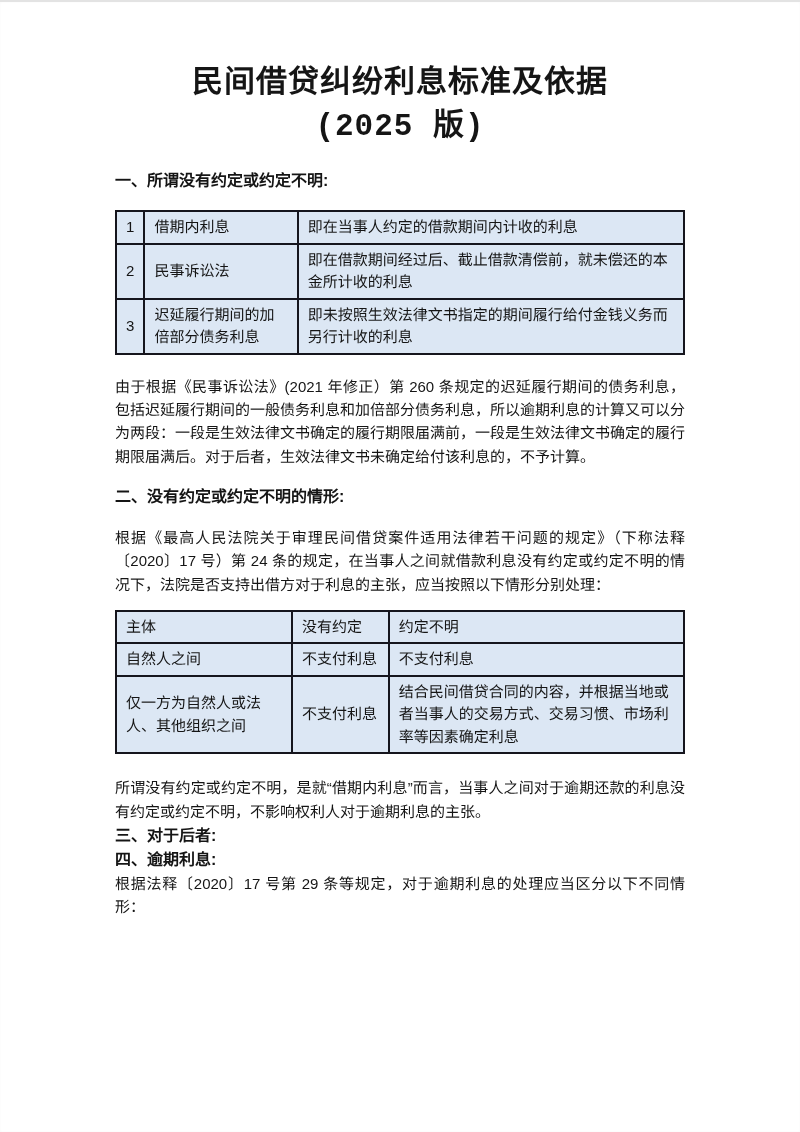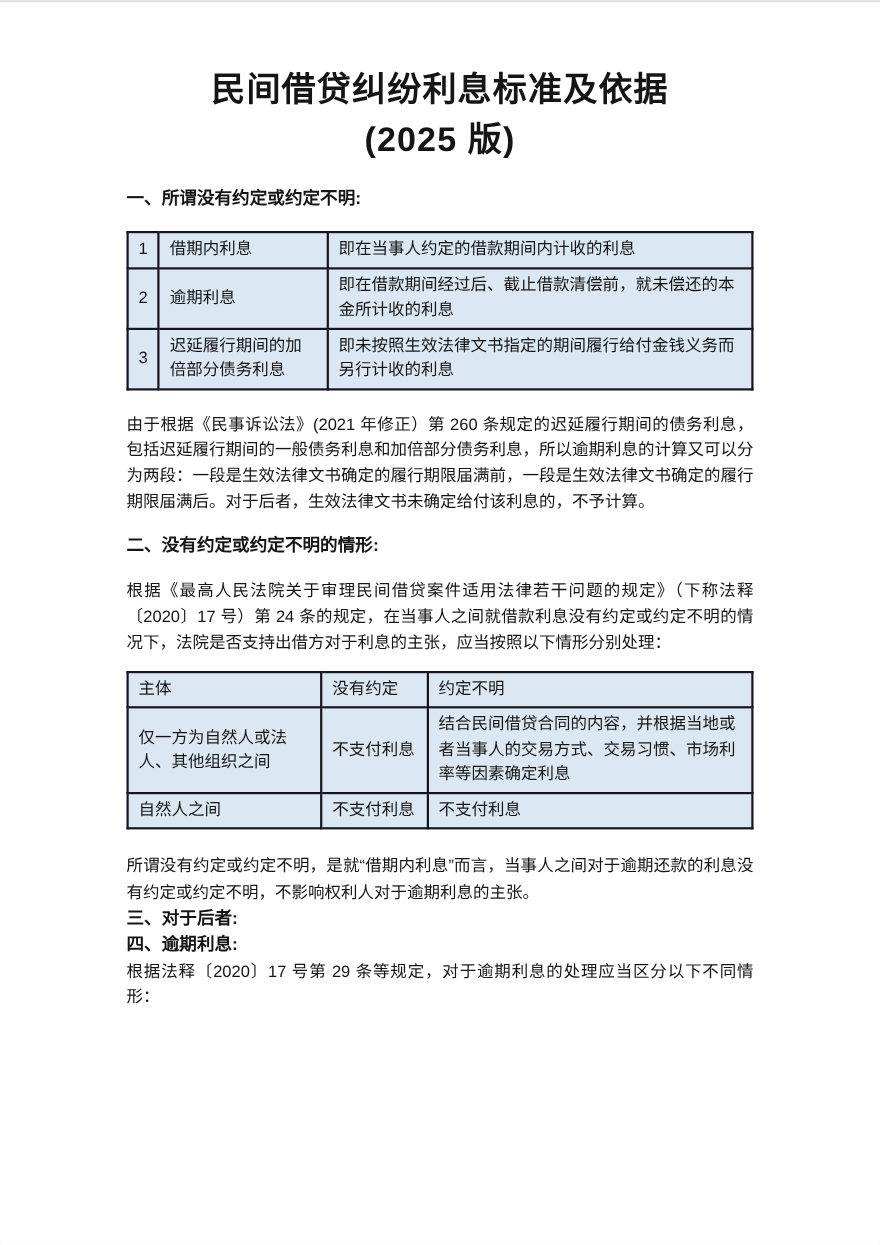--- a/index.html
+++ b/index.html
@@ -34,20 +34,21 @@
     margin: 0;
     letter-spacing: 1px;
   }
   .doc-subtitle {
     text-align: center;
     font-size: 31px;
     font-weight: 800;
     line-height: 1.45;
     margin: 0 0 20px 0;
     letter-spacing: 1px;
+    font-family: Liberation Mono, monospace;
   }
   .sec-heading {
     font-size: 16px;
     font-weight: 700;
     margin: 0 0 18px 0;
     line-height: 1.4;
   }
   .para {
     font-size: 15px;
     line-height: 1.55;
@@ -97,21 +98,21 @@
           <col class="c-desc">
         </colgroup>
       <tbody>
           <tr>
         <td>1</td>
         <td>借期内利息</td>
         <td>即在当事人约定的借款期间内计收的利息</td>
       </tr>
       <tr>
         <td>2</td>
-        <td>逾期利息</td>
+        <td>民事诉讼法</td>
         <td>即在借款期间经过后、截止借款清偿前，就未偿还的本金所计收的利息</td>
       </tr>
       <tr>
         <td>3</td>
         <td>迟延履行期间的加倍部分债务利息</td>
         <td>即未按照生效法律文书指定的期间履行给付金钱义务而另行计收的利息</td>
       </tr>
     </tbody>
       </table>
 
@@ -127,28 +128,28 @@
           <col class="c-noagr">
           <col class="c-unclr">
         </colgroup>
       <tbody>
           <tr>
         <td>主体</td>
         <td>没有约定</td>
         <td>约定不明</td>
       </tr>
       <tr>
+        <td>自然人之间</td>
+        <td>不支付利息</td>
+        <td>不支付利息</td>
+      </tr>
+      <tr>
         <td>仅一方为自然人或法人、其他组织之间</td>
         <td>不支付利息</td>
         <td>结合民间借贷合同的内容，并根据当地或者当事人的交易方式、交易习惯、市场利率等因素确定利息</td>
-      </tr>
-      <tr>
-        <td>自然人之间</td>
-        <td>不支付利息</td>
-        <td>不支付利息</td>
       </tr>
     </tbody>
       </table>
 
     <p class="para tight">所谓没有约定或约定不明，是就“借期内利息”而言，当事人之间对于逾期还款的利息没有约定或约定不明，不影响权利人对于逾期利息的主张。</p>
 
     <h2 class="sec-heading" style="margin:2px 0 0 0;">三、对于后者:</h2>
 
 
     <h2 class="sec-heading" style="margin:2px 0 0 0;">四、逾期利息:</h2>

